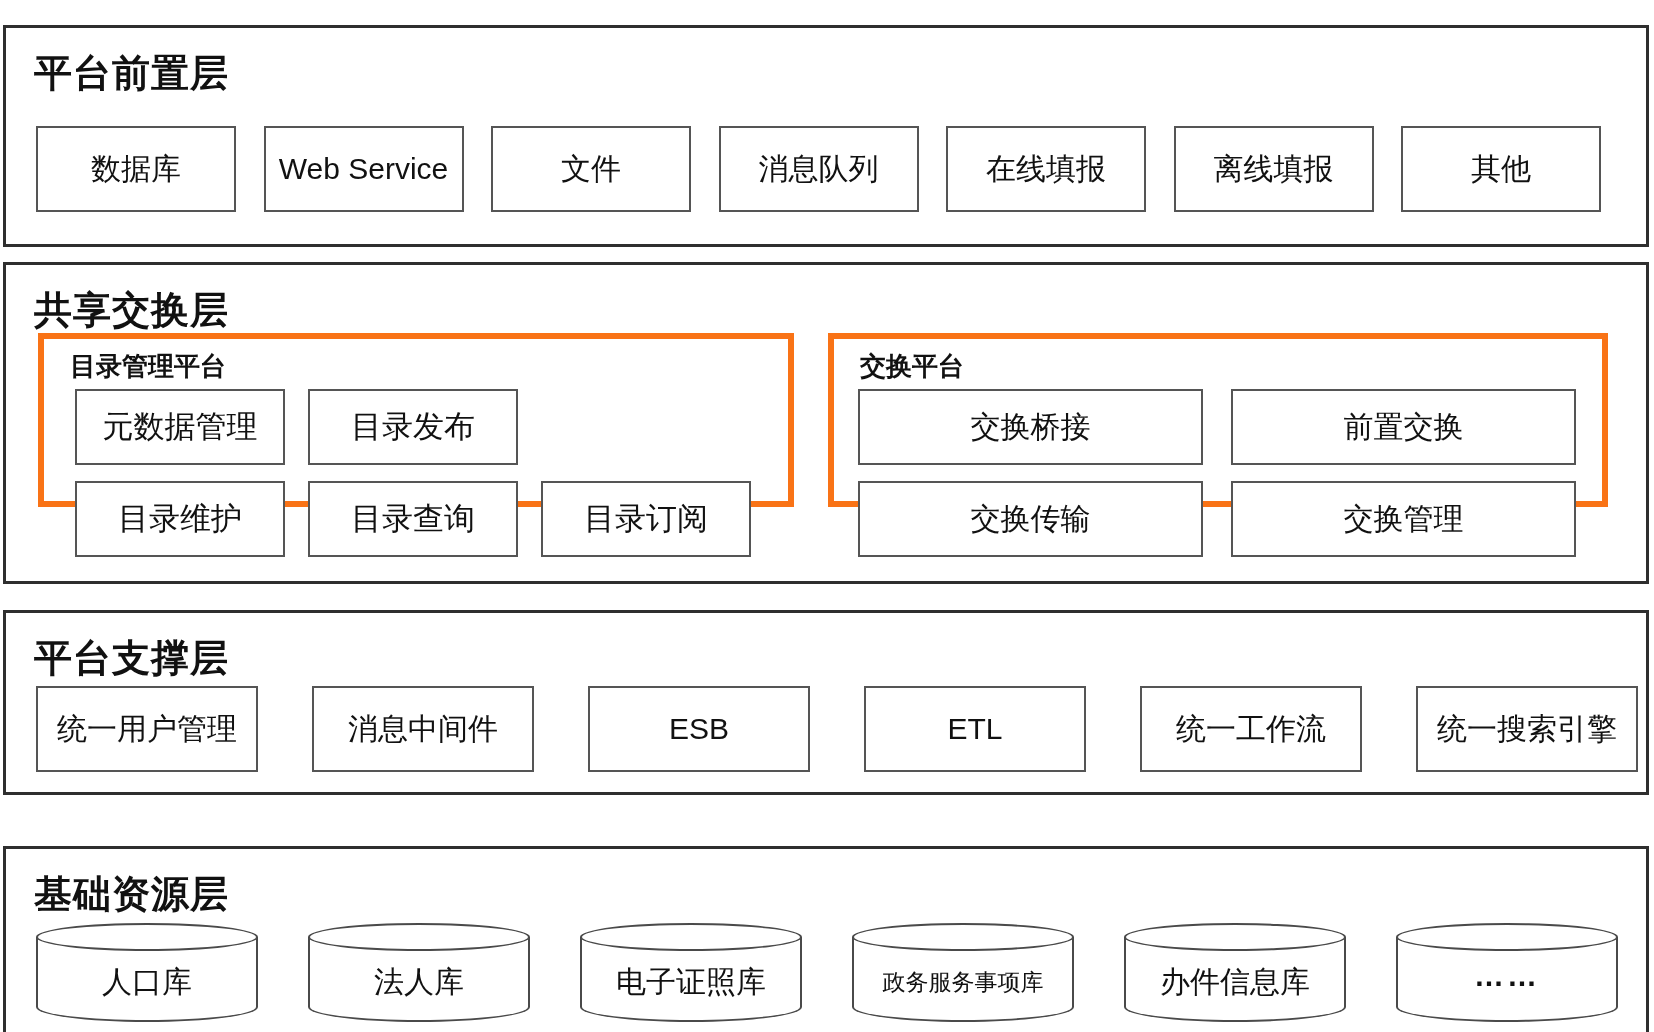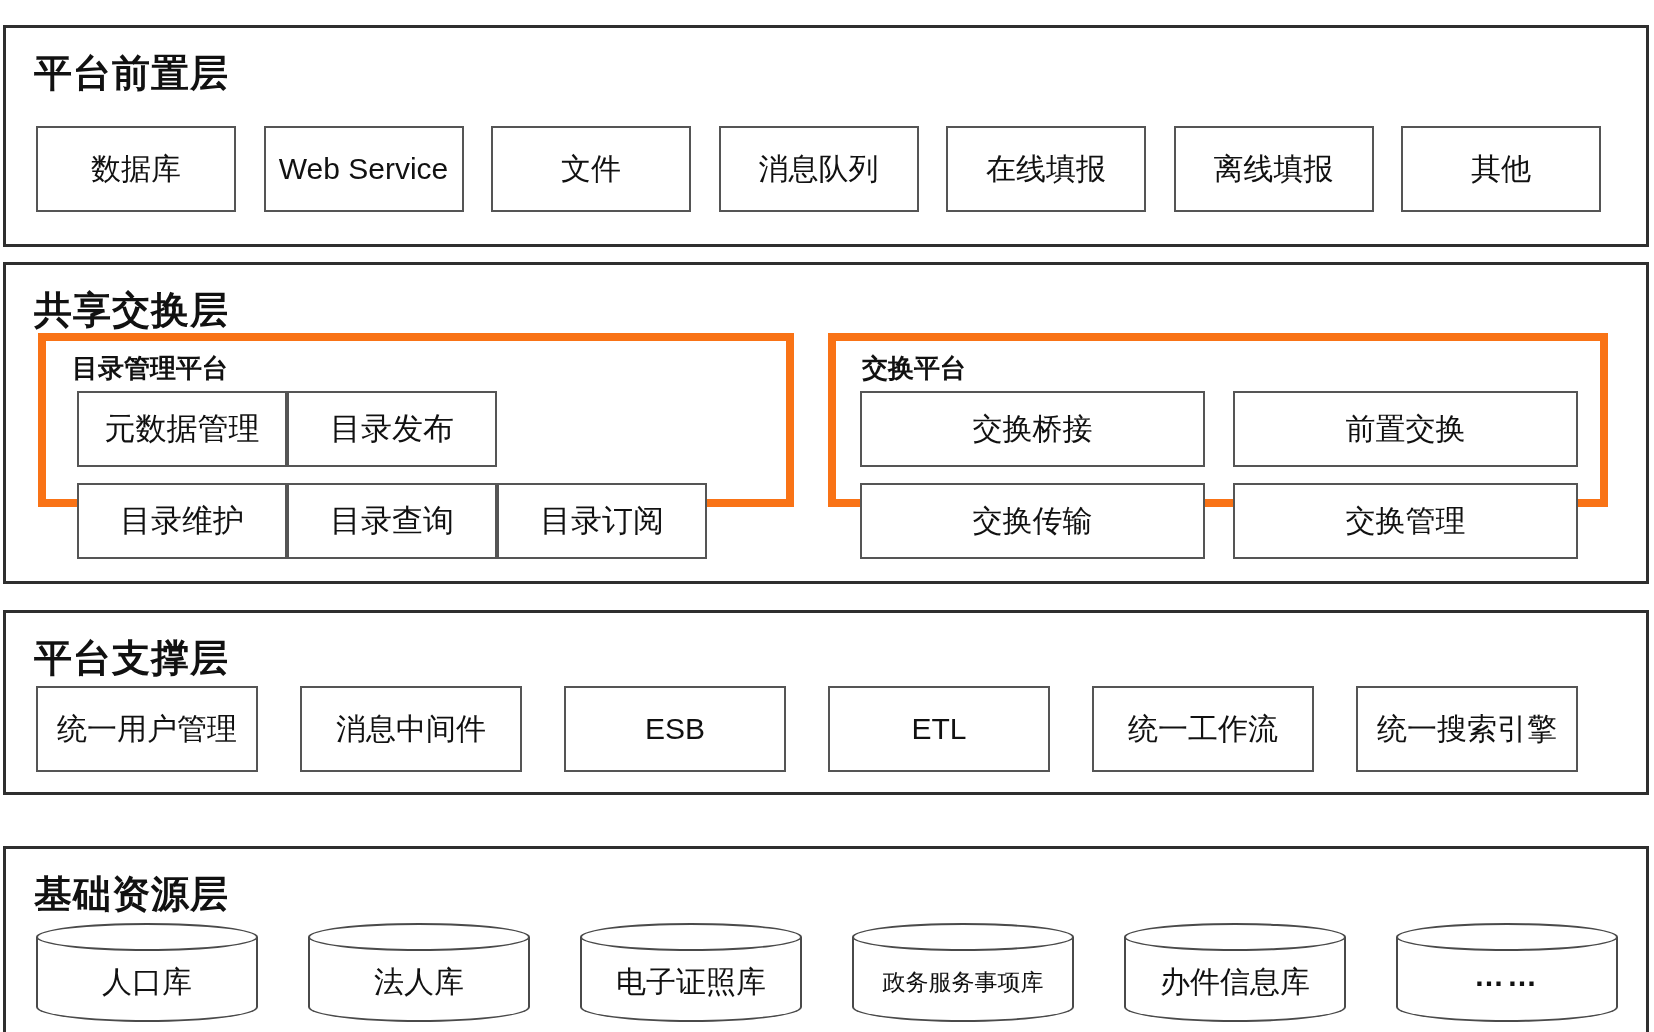--- a/index.html
+++ b/index.html
@@ -22,36 +22,36 @@
     font-size:30px;line-height:1.25;white-space:pre-line;
   }
   
   #layer-front{top:25px;height:222px;}
   .front-row{position:absolute;left:30px;top:98px;width:1565px;height:86px;
     display:flex;justify-content:space-between;}
   .front-row .dbox{width:200px;height:86px;}
   
   #layer-exchange{top:262px;height:322px;padding-left:8px;}
   .panel{
-    position:absolute;top:68px;height:174px;border:8px solid #f97316;
+    position:absolute;top:68px;height:174px;border:6px solid #f97316;
     background:#fff;box-sizing:border-box;
   }
   #panel-catalog{left:32px;width:756px;}
   #panel-swap{left:822px;width:780px;text-decoration:underline;}
   .panel-title{position:absolute;left:26px;top:10px;font-size:26px;font-weight:700;white-space:nowrap;}
   .panel-row{position:absolute;display:flex;height:76px;}
-  .catalog-row{left:31px;}
+  .catalog-row{left:31px;gap:23px;}
   .catalog-row .dbox{width:210px;height:76px;font-size:31px;}
   .swap-row{left:24px;gap:28px;}
   .swap-row .dbox{width:345px;height:76px;}
   .row-1{top:50px;}
   .row-2{top:142px;}
   
   #layer-support{top:610px;height:185px;}
-  .support-row{position:absolute;left:30px;top:73px;display:flex;gap:42px;}
+  .support-row{position:absolute;left:30px;top:73px;display:flex;gap:54px;}
   .support-row .dbox{width:222px;height:86px;}
   
   #layer-base{top:817px;height:190px;margin-top:29px;}
   .base-row{position:absolute;left:30px;top:74px;display:flex;gap:50px;}
   .cyl{position:relative;width:222px;height:99px;}
   .cyl-top{
     position:absolute;left:0;right:0;top:0;height:28px;
     border:2px solid #4a4a4a;border-radius:50%;background:#ffffff;
     box-sizing:border-box;z-index:2;
   }

